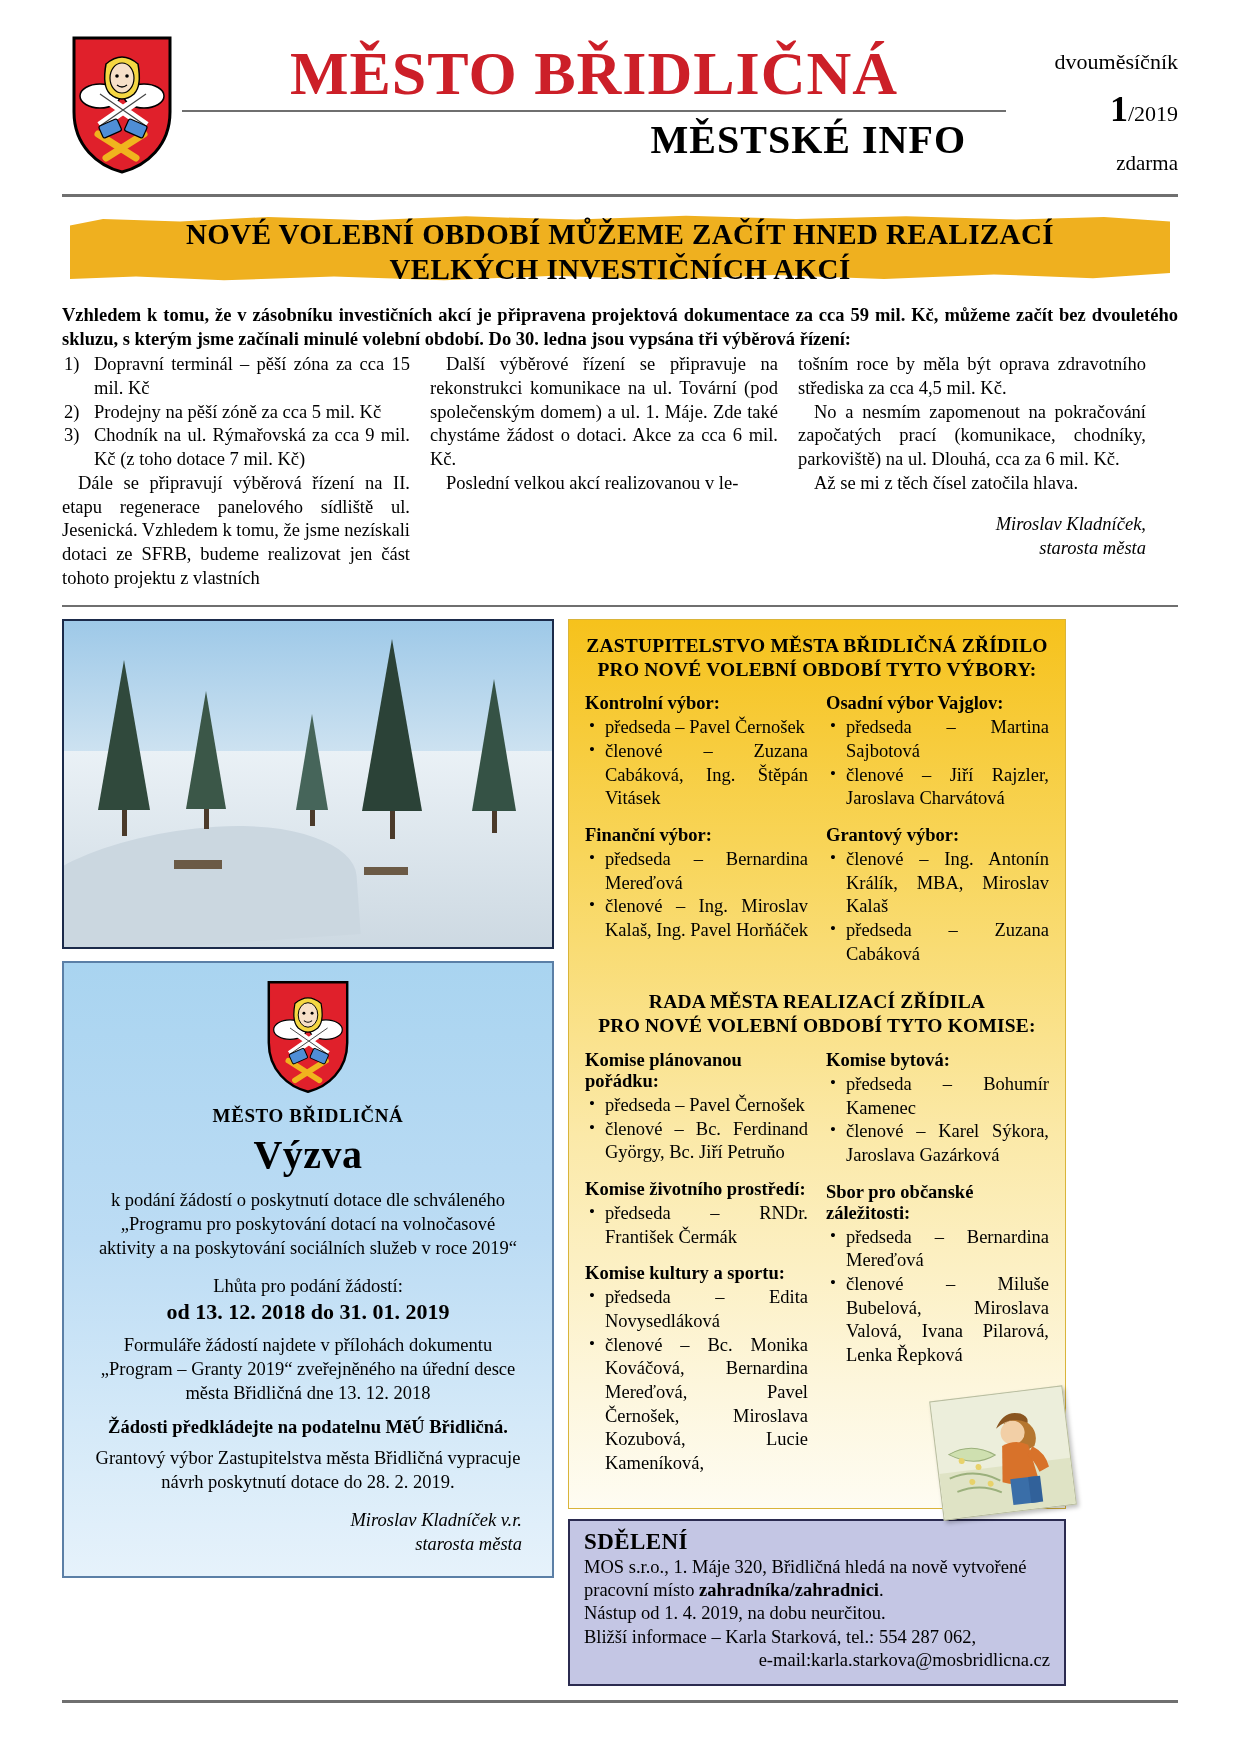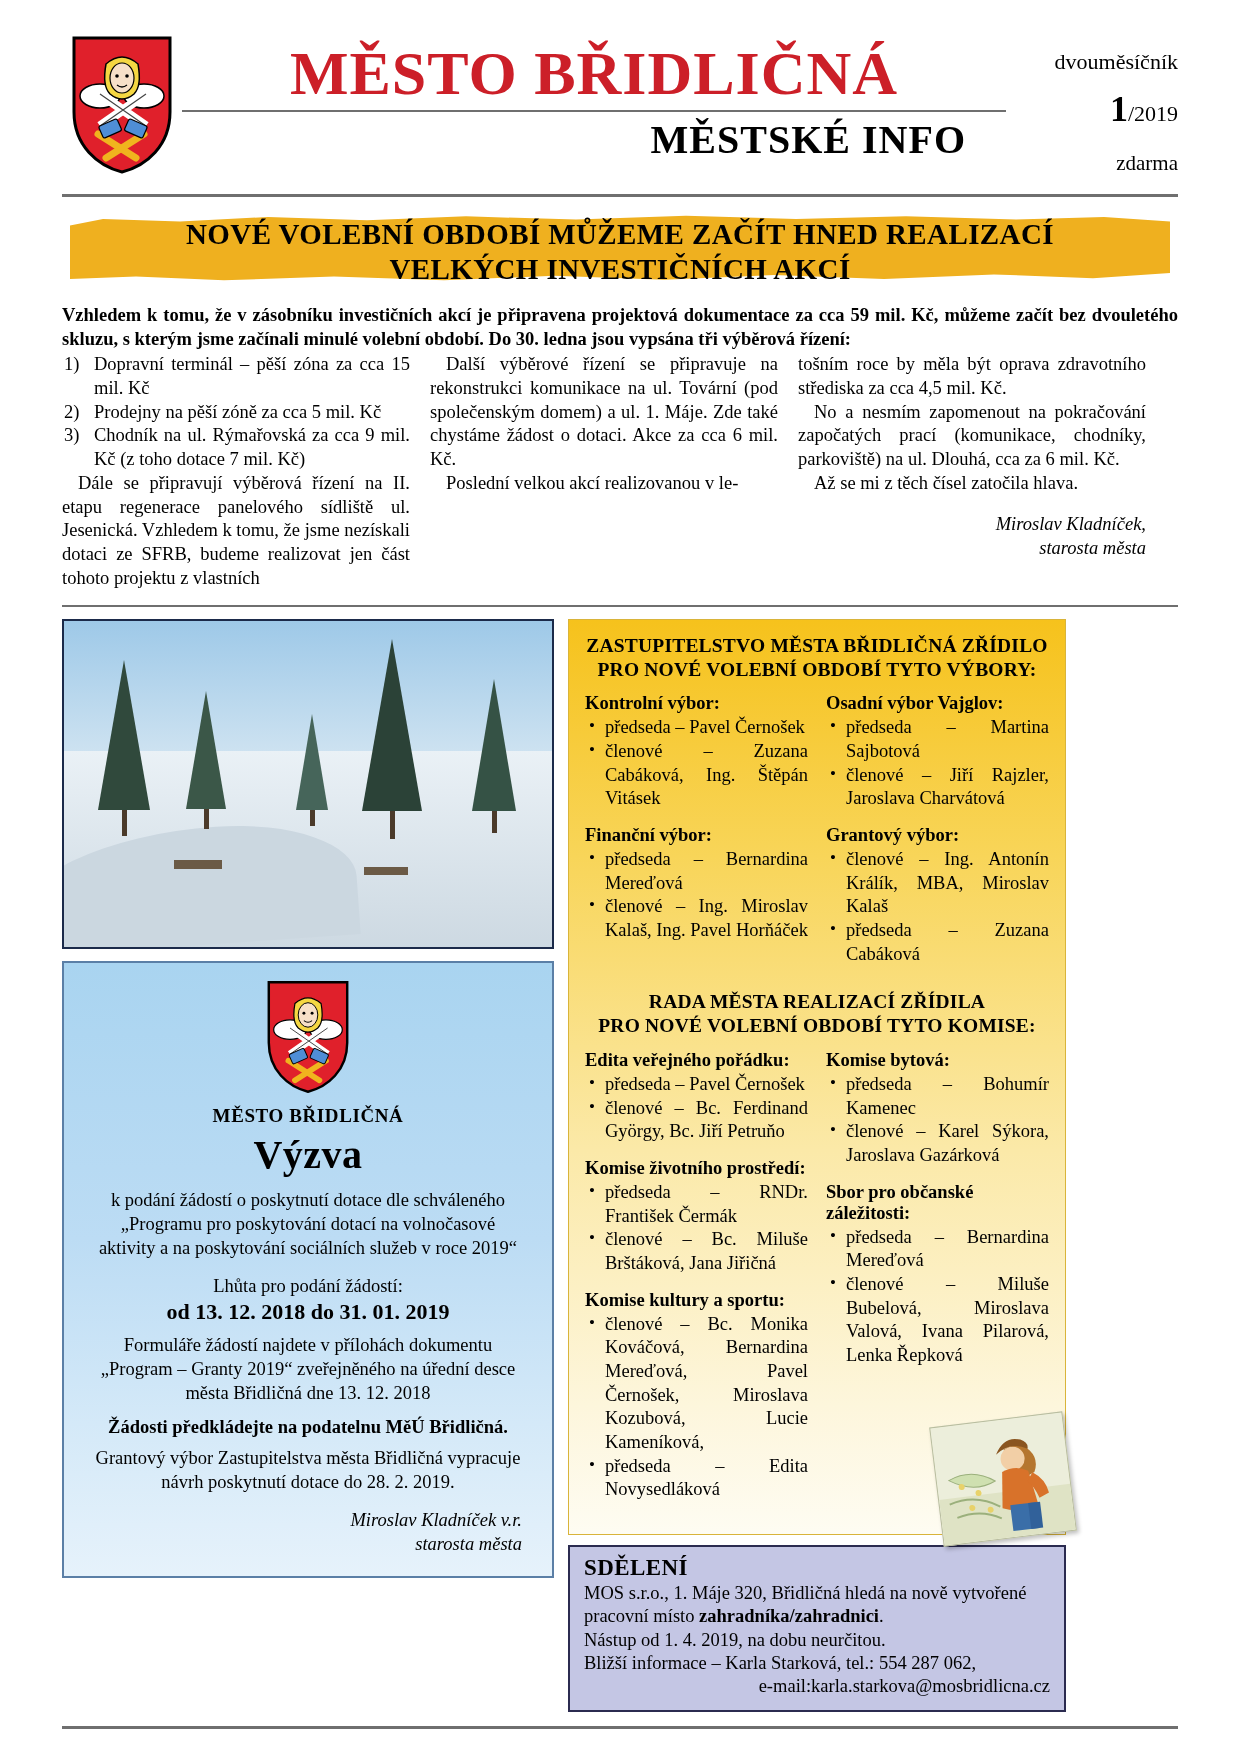--- a/index.html
+++ b/index.html
@@ -367,38 +367,37 @@
         </div>
 
         <h3 class="second">
           <span>RADA MĚSTA REALIZACÍ ZŘÍDILA</span><br>
           <span>PRO NOVÉ VOLEBNÍ OBDOBÍ TYTO KOMISE:</span>
         </h3>
 
         <div class="ycols">
           <div class="ycol">
             <div class="grp">
-              <div class="gt">Edita veřejného pořádku:</div>
+              <div class="gt">Komise plánovanou pořádku:</div>
               <ul>
                 <li>předseda – Pavel Černošek</li>
                 <li>členové – Bc. Ferdinand György, Bc. Jiří Petruňo</li>
               </ul>
             </div>
             <div class="grp">
               <div class="gt">Komise životního prostředí:</div>
               <ul>
                 <li>předseda – RNDr. František Čermák</li>
-                <li>členové – Bc. Miluše Brštáková, Jana Jiřičná</li>
               </ul>
             </div>
             <div class="grp">
               <div class="gt">Komise kultury a sportu:</div>
               <ul>
+                <li>předseda – Edita Novysedláková</li>
                 <li>členové – Bc. Monika Kováčová, Bernardina Mereďová, Pavel Černošek, Miroslava Kozubová, Lucie Kameníková,</li>
-                <li>předseda – Edita Novysedláková</li>
               </ul>
             </div>
           </div>
           <div class="ycol">
             <div class="grp">
               <div class="gt">Komise bytová:</div>
               <ul>
                 <li>předseda – Bohumír Kamenec</li>
                 <li>členové – Karel Sýkora, Jaroslava Gazárková</li>
               </ul>

